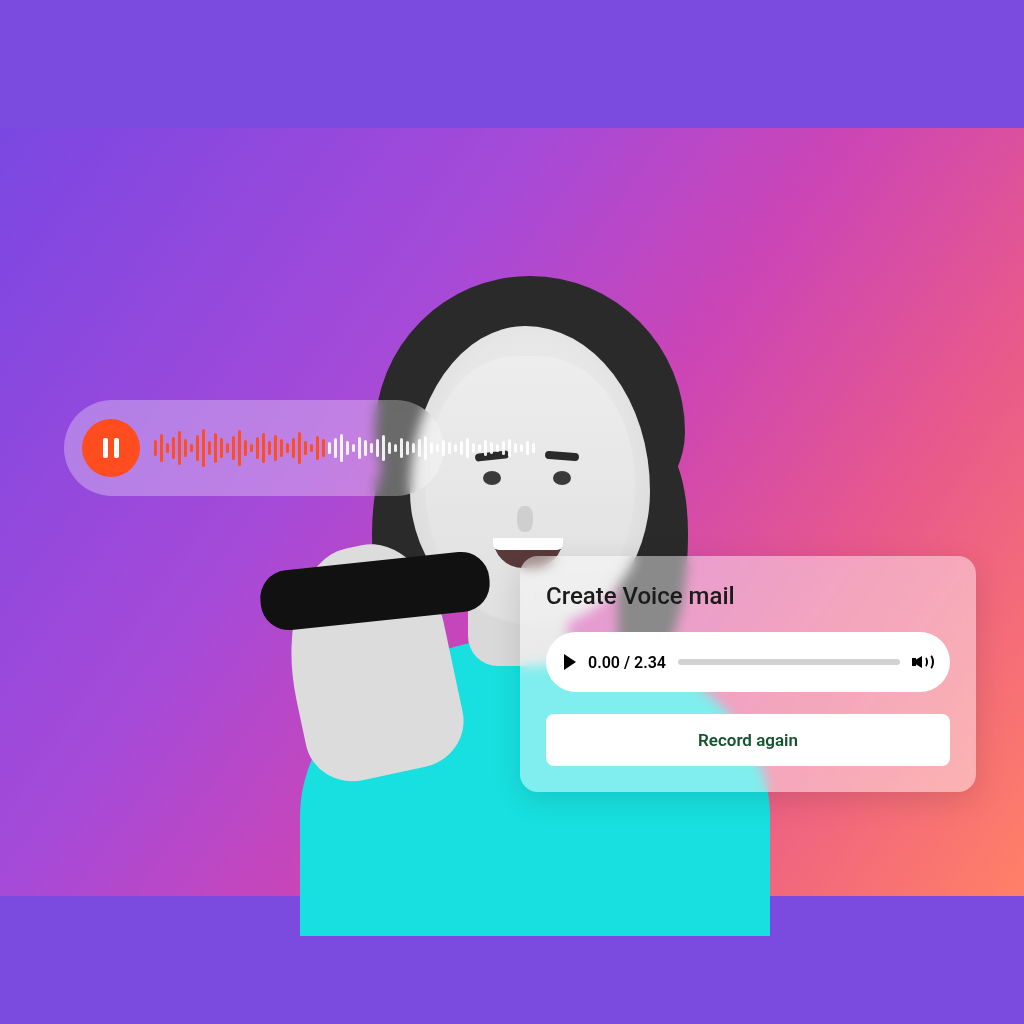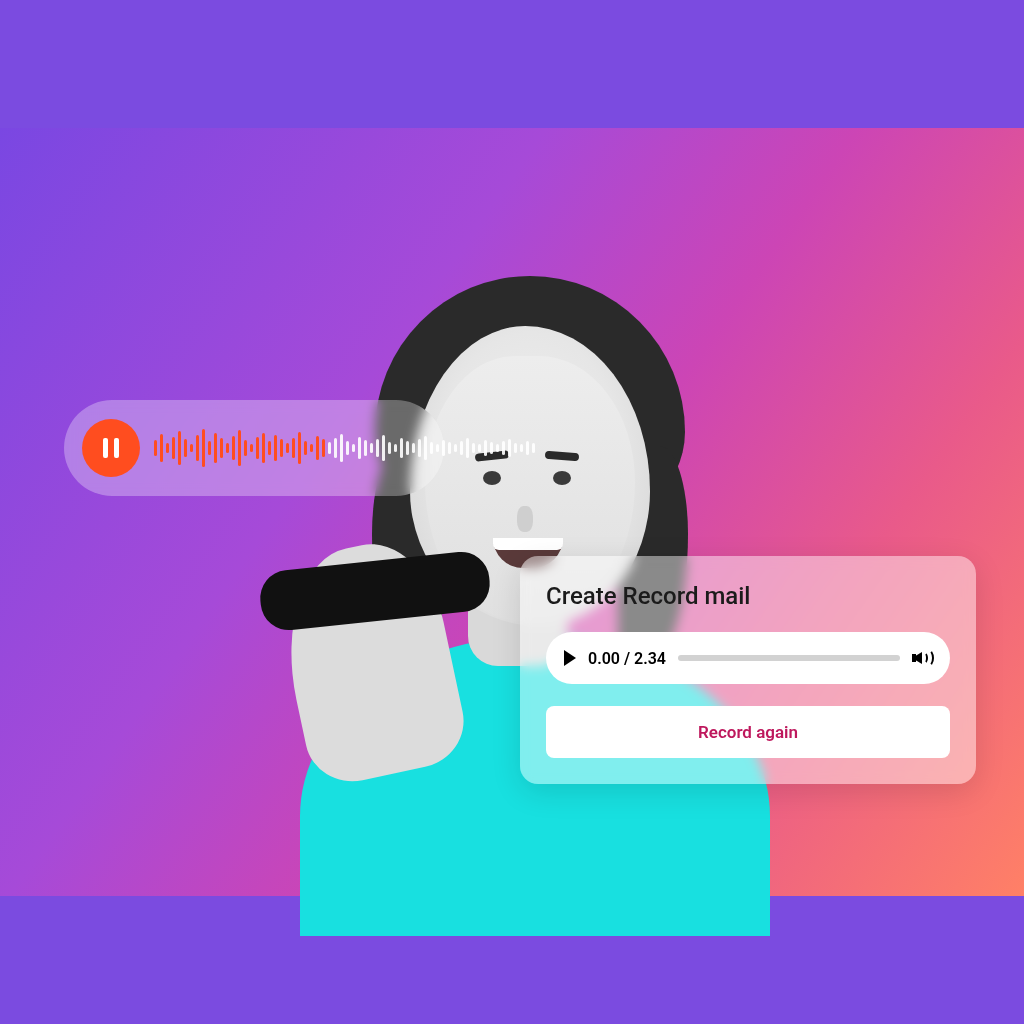--- a/index.html
+++ b/index.html
@@ -213,21 +213,21 @@
     box-shadow: 0 8px 30px rgba(0,0,0,0.12);
   }
   .card-title {
     font-size: 24px;
     font-weight: 500;
     color: #1b1b1b;
     margin-bottom: 22px;
   }
   .player {
     width: 100%;
-    height: 52px;
+    height: 60px;
     background: #ffffff;
     border-radius: 30px;
     display: flex;
     align-items: center;
     padding: 8px 18px;
     gap: 12px;
   }
   .play-icon {
     width: 0; height: 0;
     border-left: 12px solid #000;
@@ -289,21 +289,21 @@
     border-radius: 8px;
     display: flex;
     align-items: center;
     justify-content: center;
     font-size: 17px;
     font-weight: 600;
     cursor: pointer;
   }
   .btn-white {
     background: #ffffff;
-    color: #be185d;
+    color: #14532d;
   }
   .btn-accent {
     background: #ff4d1f;
     color: #ffffff;
   }
 </style>
 </head>
 <body>
 
 <div class="stage">
@@ -397,21 +397,21 @@
         <span style="height: 14px; background: rgba(255, 255, 255, 0.9);"></span>
         <span style="height: 18px; background: rgba(255, 255, 255, 0.9);"></span>
         <span style="height: 10px; background: rgba(255, 255, 255, 0.9);"></span>
         <span style="height: 8px; background: rgba(255, 255, 255, 0.9);"></span>
         <span style="height: 14px; background: rgba(255, 255, 255, 0.9);"></span>
         <span style="height: 10px; background: rgba(255, 255, 255, 0.9);"></span>
       </div>
   </div>
 
   <div class="card">
-    <div class="card-title">Create Record mail</div>
+    <div class="card-title">Create Voice mail</div>
 
     <div class="player">
       <div class="play-icon"></div>
       <div class="time">
         <span>0.00</span> / <span>2.34</span>
       </div>
       <div class="track"></div>
       <div class="vol-icon">
         <span class="box"></span>
           <span class="spk"></span>

